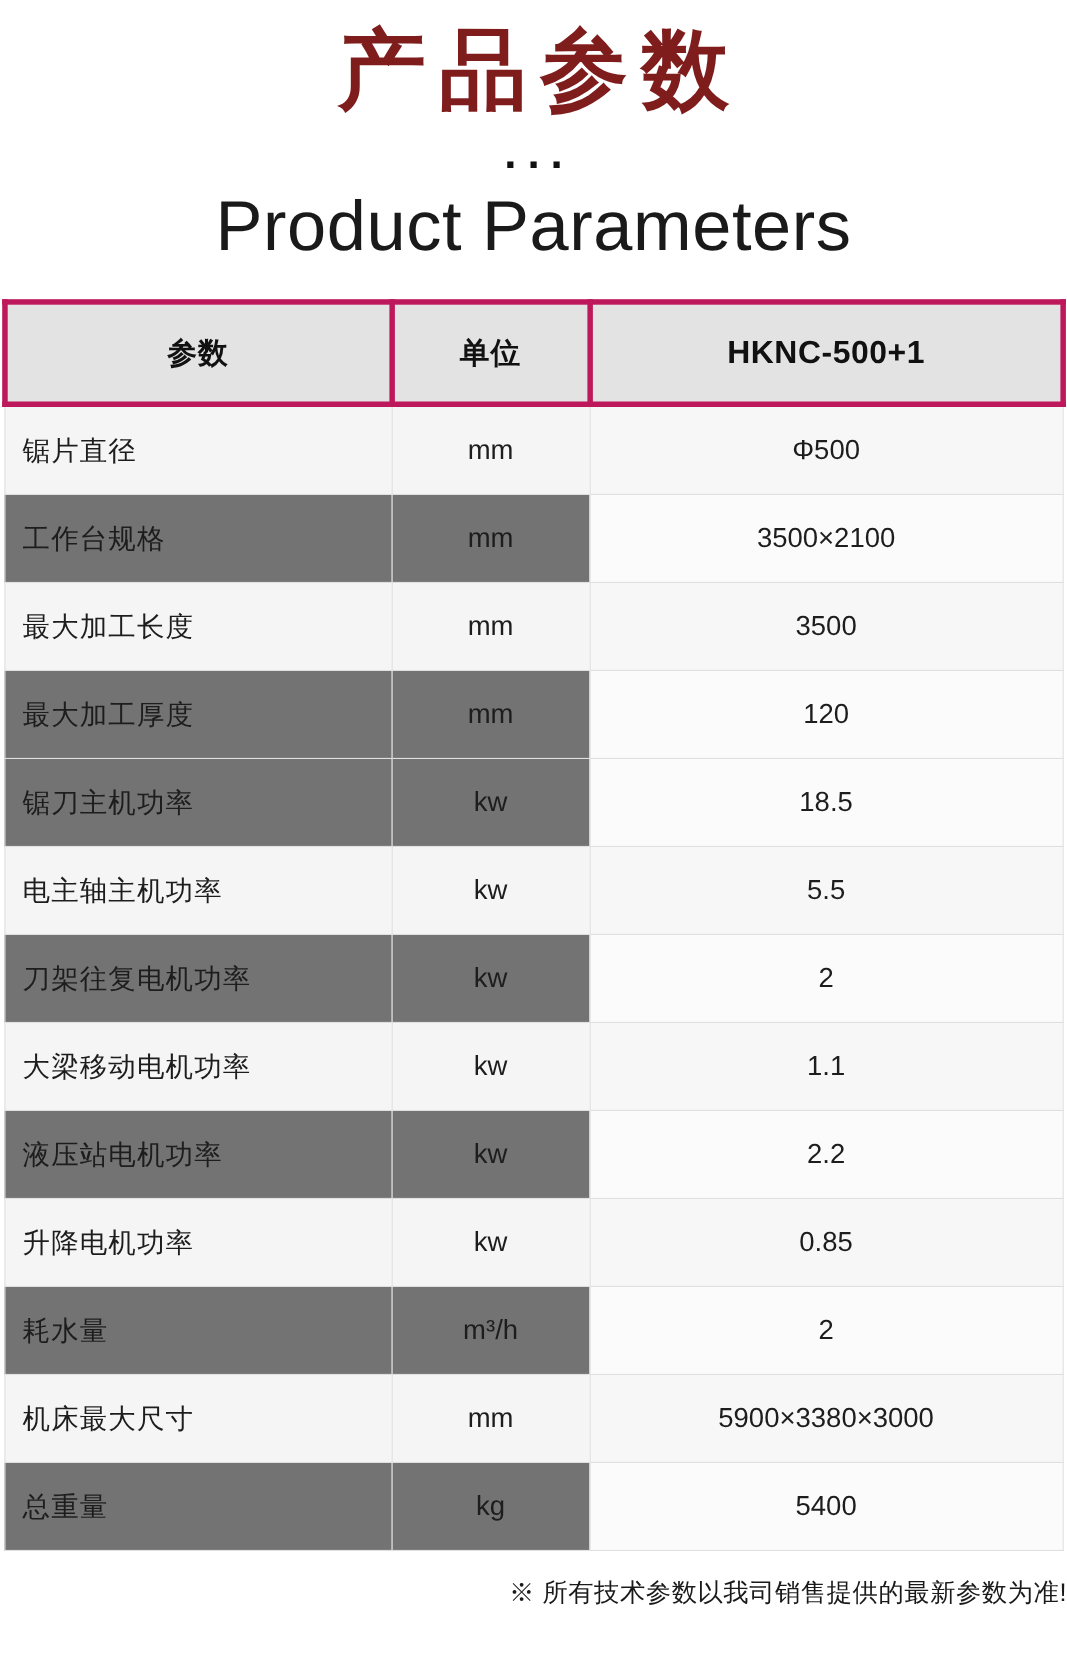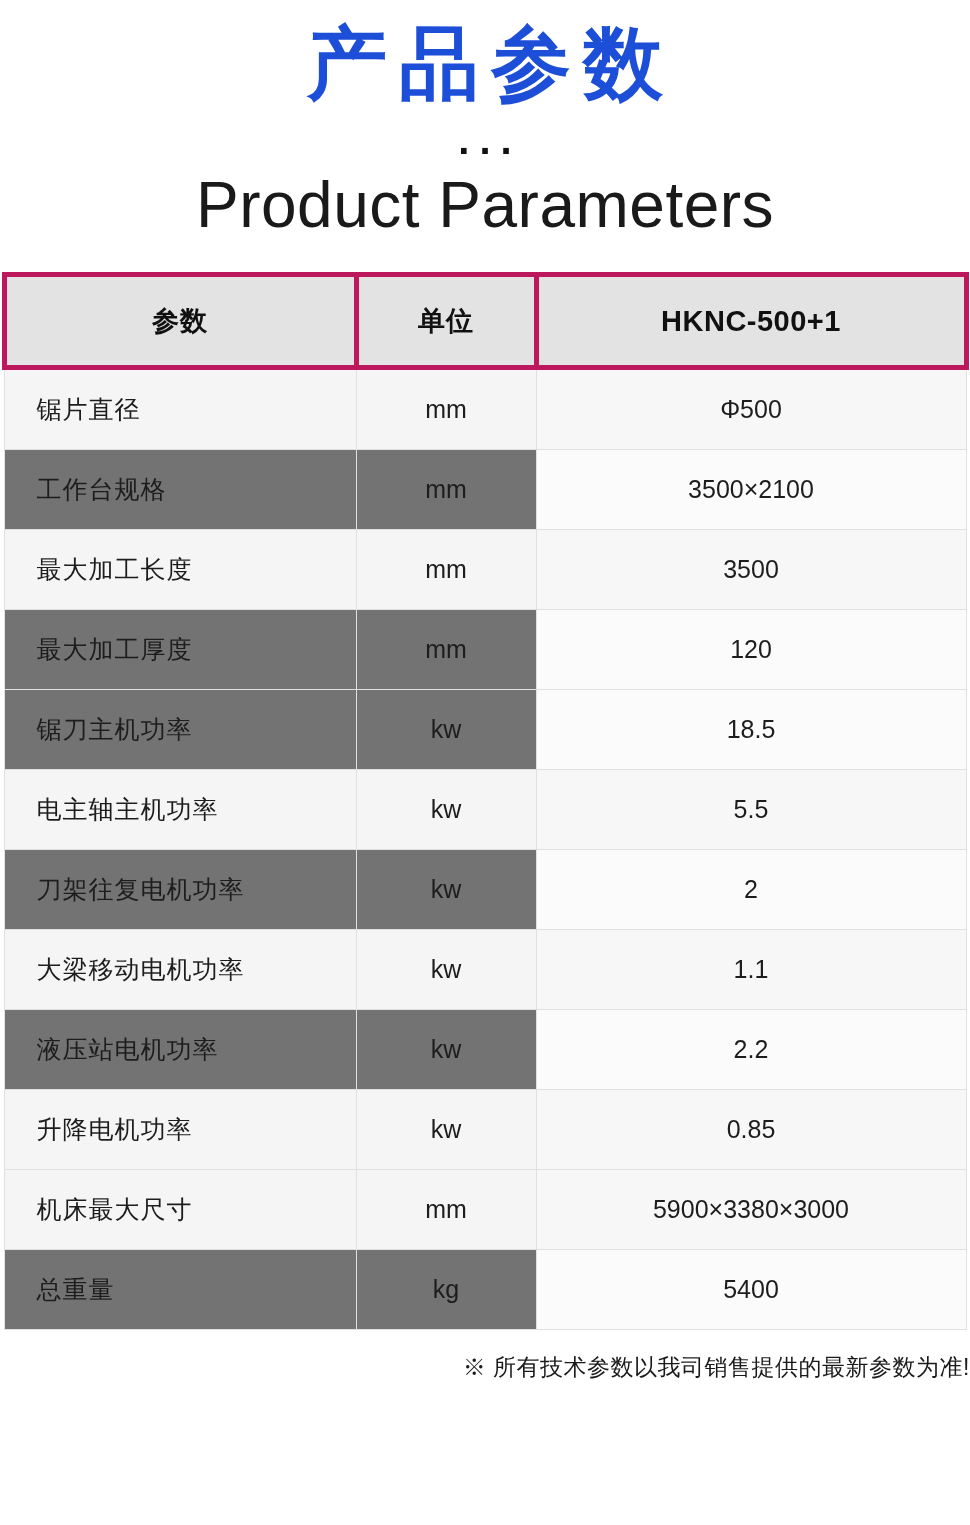--- a/index.html
+++ b/index.html
@@ -22,21 +22,21 @@
   }
   .header {
     text-align: center;
     padding-top: 22px;
   }
   .title-cn {
     font-size: 80px;
     font-weight: 800;
     letter-spacing: 12px;
     line-height: 1.05;
-    color: #1d4ed8;
+    color: #7f1d1d;
     margin: 0;
     padding-left: 12px;
   }
   .dots {
     font-size: 40px;
     letter-spacing: 10px;
     color: #111;
     line-height: 0.6;
     margin-top: 22px;
     margin-bottom: 10px;
@@ -76,21 +76,21 @@
     letter-spacing: 0.5px;
   }
   table.param-table tbody td {
     height: 77px;
     font-size: 25px;
     border: 1px solid #e0e0e0;
     color: #1d1d1d;
   }
   table.param-table tbody td.name {
     text-align: left;
-    padding-left: 32px;
+    padding-left: 16px;
     letter-spacing: 1px;
   }
   table.param-table tbody td.unit,
   table.param-table tbody td.value {
     text-align: center;
   }
   tbody tr.odd td { background: #f5f5f5; }
   tbody tr.even td { background: #737373; }
   tbody tr.odd td.value { background: #f7f7f7; }
   tbody tr.even td.value { background: #fbfbfb; }
@@ -171,20 +171,25 @@
       <tr class="even">
         <td class="name">液压站电机功率</td>
         <td class="unit">kw</td>
         <td class="value">2.2</td>
       </tr>
       <tr class="odd">
         <td class="name">升降电机功率</td>
         <td class="unit">kw</td>
         <td class="value">0.85</td>
       </tr>
+      <tr class="even">
+        <td class="name">耗水量</td>
+        <td class="unit">m³/h</td>
+        <td class="value">2</td>
+      </tr>
       <tr class="odd">
         <td class="name">机床最大尺寸</td>
         <td class="unit">mm</td>
         <td class="value">5900×3380×3000</td>
       </tr>
       <tr class="even">
         <td class="name">总重量</td>
         <td class="unit">kg</td>
         <td class="value">5400</td>
       </tr>

